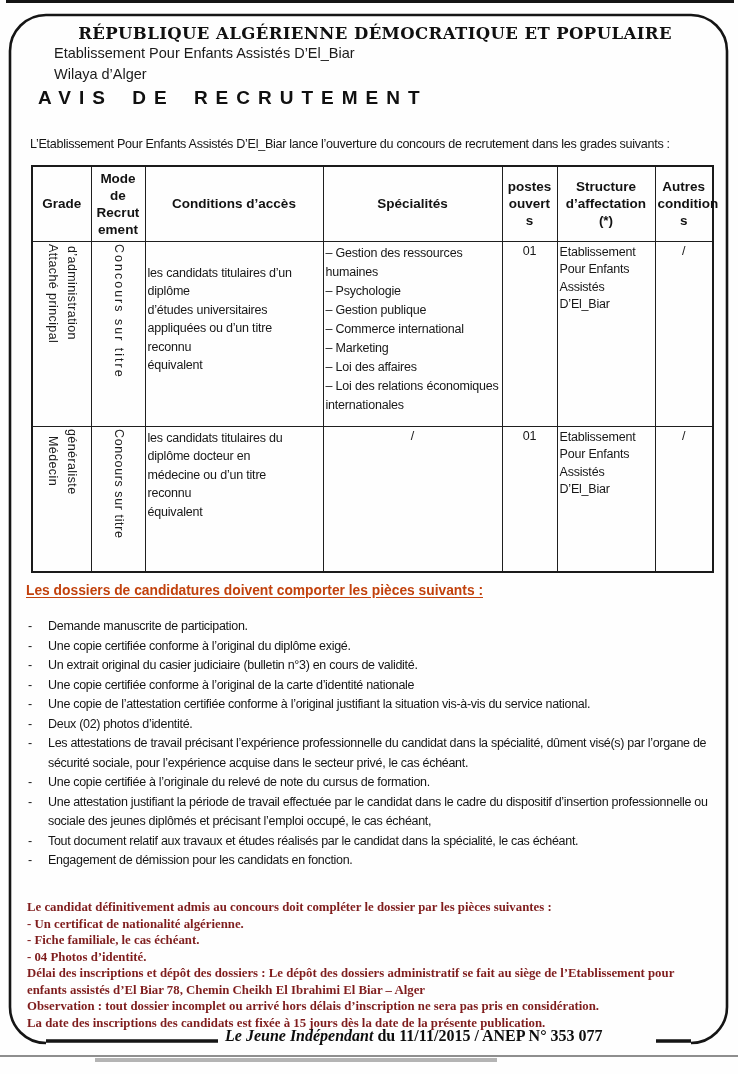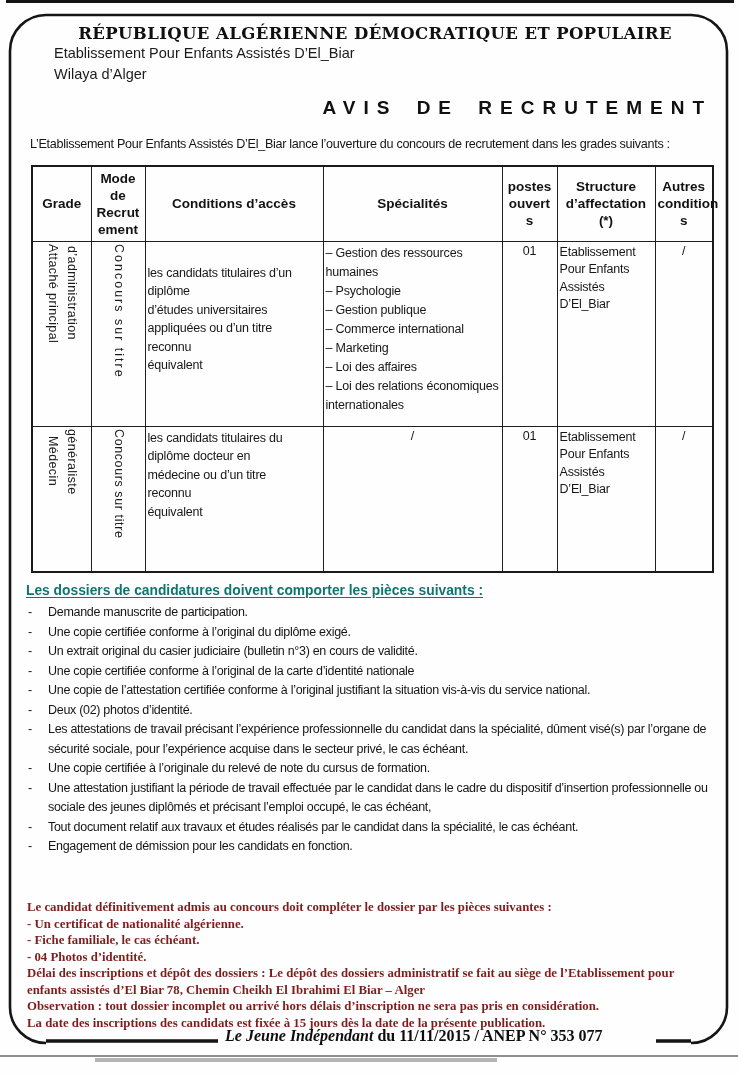--- a/index.html
+++ b/index.html
@@ -20,21 +20,21 @@
     text-align:center;
     font-family:"DejaVu Serif",serif;
     font-weight:bold;
     font-size:16.5px;
     letter-spacing:0.4px;
     color:#101010;
   }
   .orgline{margin-left:16px;font-size:14.5px;line-height:21px;color:#1b1b1b;}
   .orgline:first-of-type{margin-top:6px;}
   .avis{
-    margin-top:12px;text-align:right;
+    margin-top:2px;text-align:left;
     font-weight:bold;font-size:19px;
     letter-spacing:8px;word-spacing:6px;color:#101010;
   }
   .intro{
     position:absolute;top:137px;left:30px;right:10px;
     font-size:12.6px;letter-spacing:-0.3px;white-space:nowrap;color:#151515;
   }
 
   
   table.rec{
@@ -70,21 +70,21 @@
   td.struct{padding:10px 3px 4px 7px;line-height:17.5px;}
   td.num{text-align:center;padding-top:52px;}
   td.slash{text-align:center;padding-top:42px;}
   td.slashmid{text-align:center;padding-top:48px;}
 
   
   .dossier{position:absolute;top:583px;left:26px;right:22px;}
   .dossier-heading{
     font-weight:bold;font-size:13.8px;
     text-decoration:underline;text-underline-offset:2px;
-    margin-bottom:5px;color:#0f766e;
+    margin-bottom:19px;color:#c2410c;
   }
   .doc-item{
     position:relative;
     padding-left:22px;
     font-size:12.5px;letter-spacing:-0.3px;
     line-height:19.5px;color:#151515;
   }
   .doc-item::before{content:"-";position:absolute;left:2px;top:0;}
 
   

